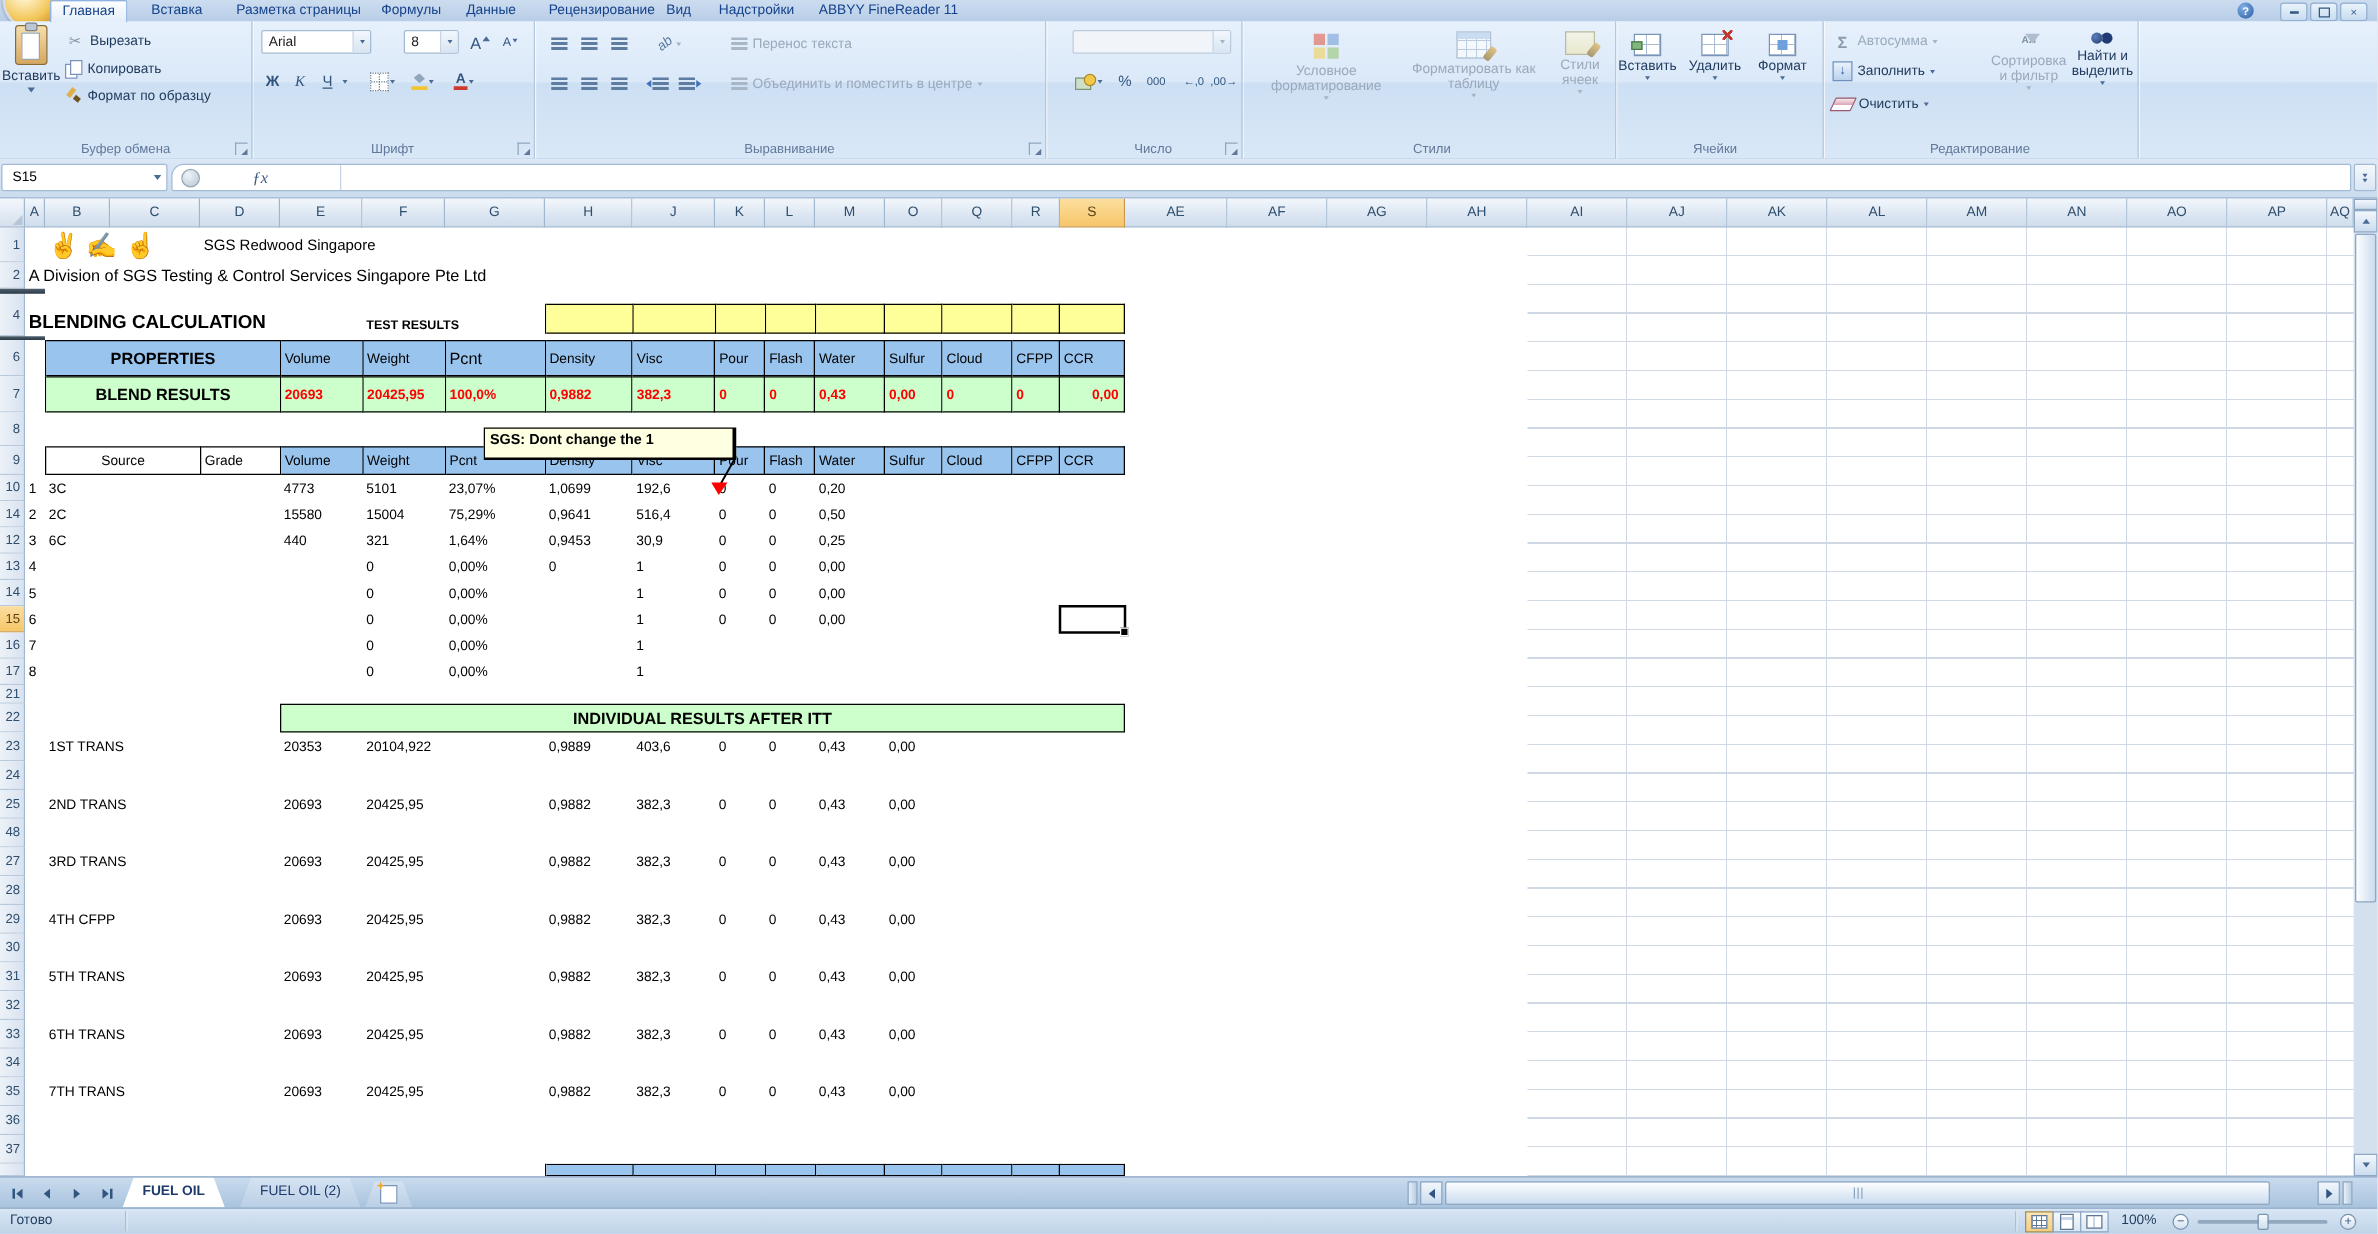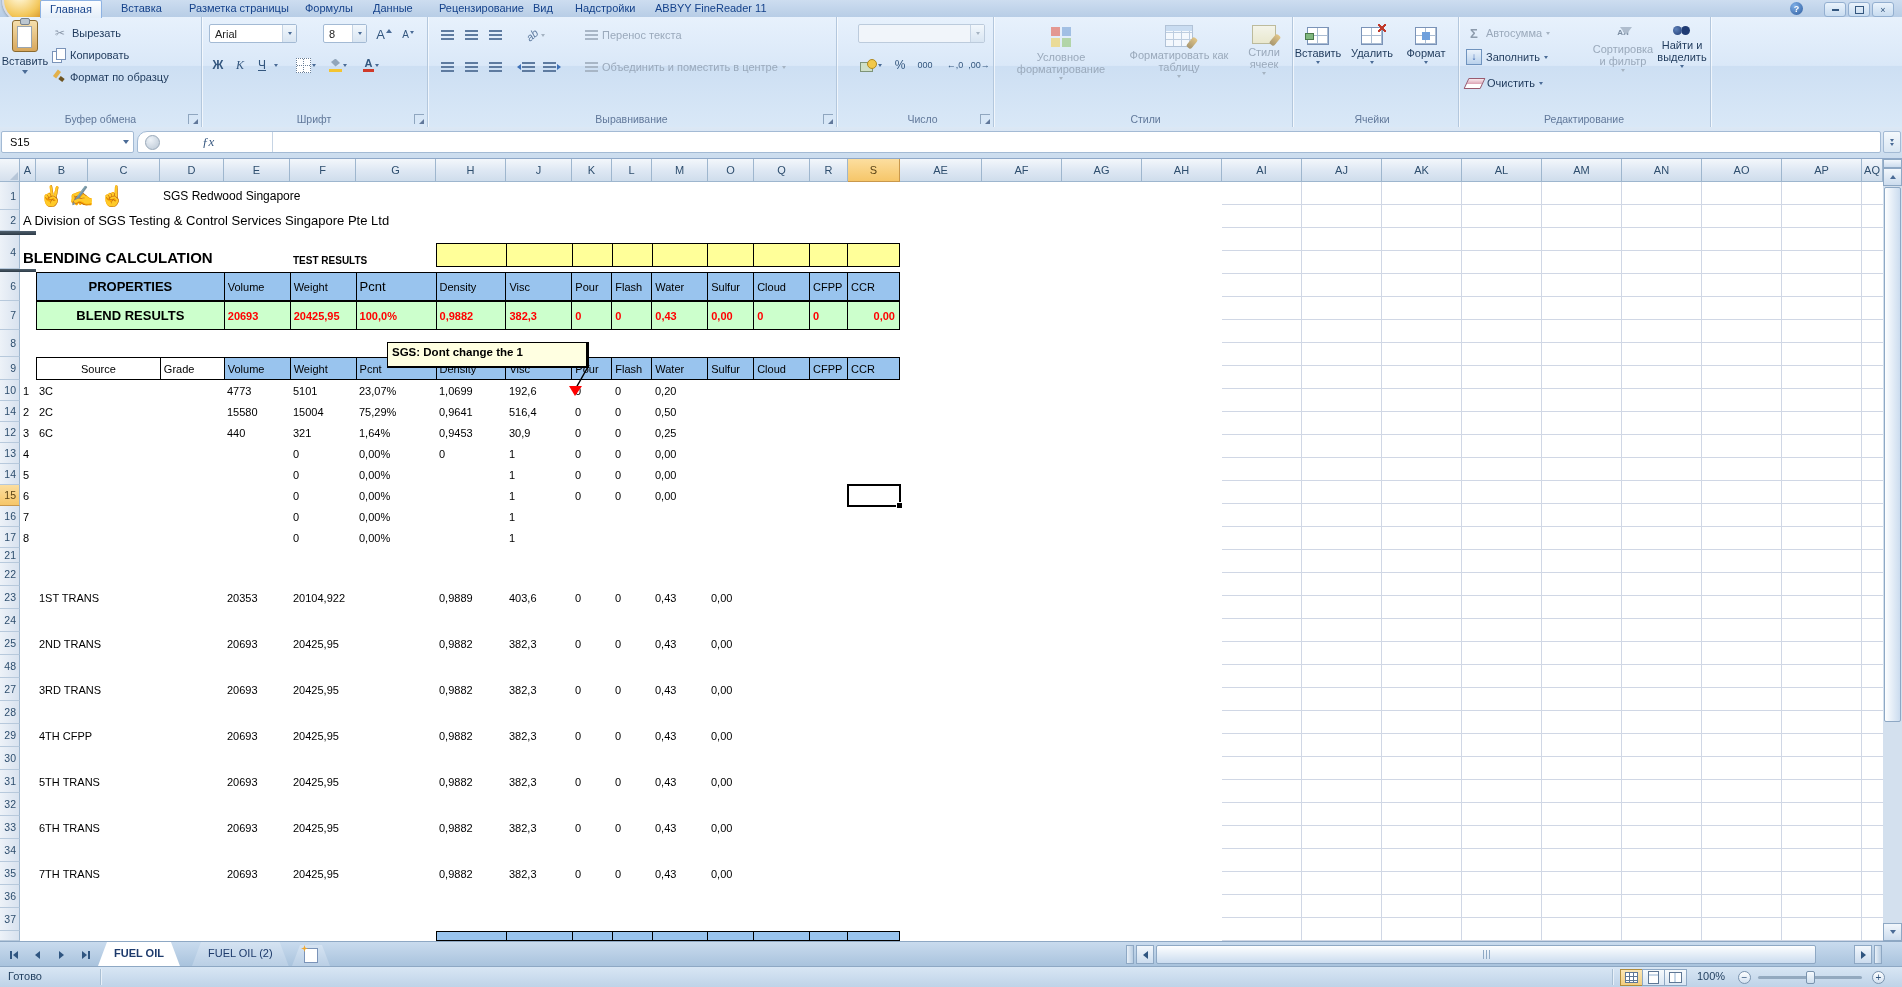--- a/index.html
+++ b/index.html
@@ -716,20 +716,21 @@
         <span class="fc wE"></span>
         <span class="fc wF">0</span>
         <span class="fc wG">0,00%</span>
         <span class="fc wH"></span>
         <span class="fc wJ">1</span>
         <span class="fc wK"></span>
         <span class="fc wL"></span>
         <span class="fc wM"></span>
     </div>
 
+    <div class="cellspan bold c13" style="grid-column:6/18;grid-row:20;background:#CCFFCC;border:1px solid #000;justify-content:center;padding-left:0">INDIVIDUAL RESULTS AFTER ITT</div>
 
     <div class="frow" style="grid-column:2/18;grid-row:21">
       <span class="fc wA"></span>
         <span class="fc wBD">1ST TRANS</span>
         <span class="fc wE">20353</span>
         <span class="fc wF">20104,922</span>
         <span class="fc wG"></span>
         <span class="fc wH">0,9889</span>
         <span class="fc wJ">403,6</span>
         <span class="fc wK">0</span>

